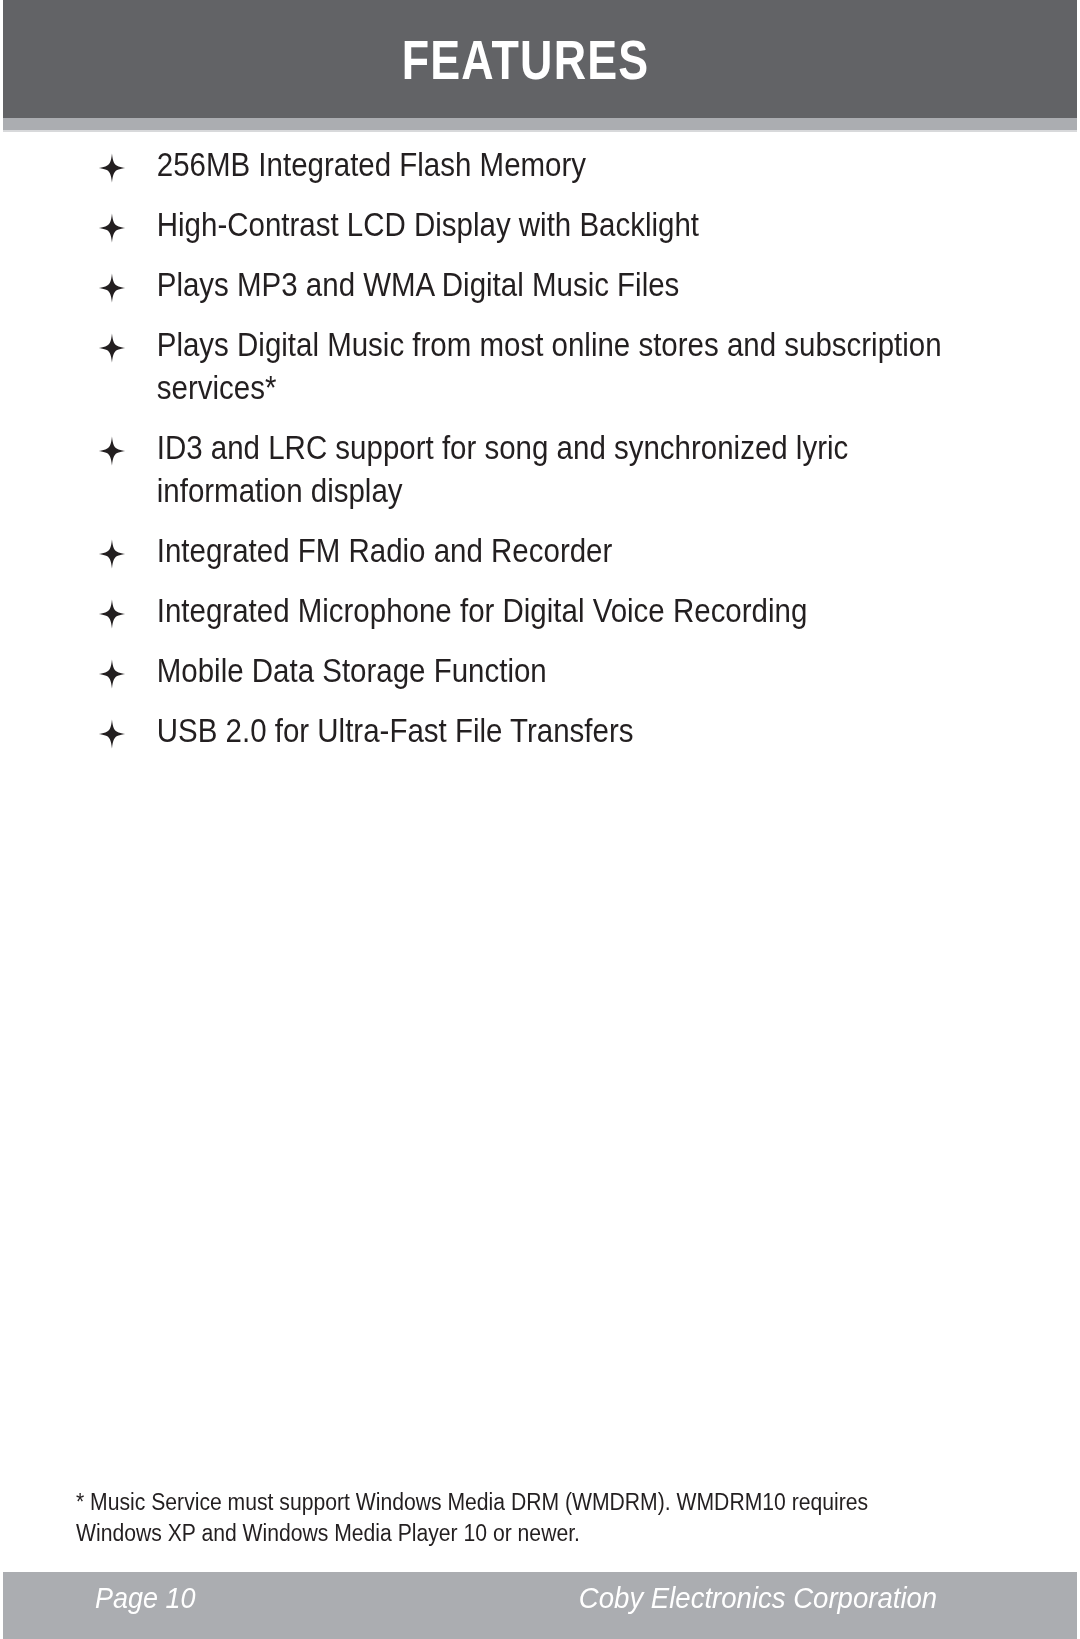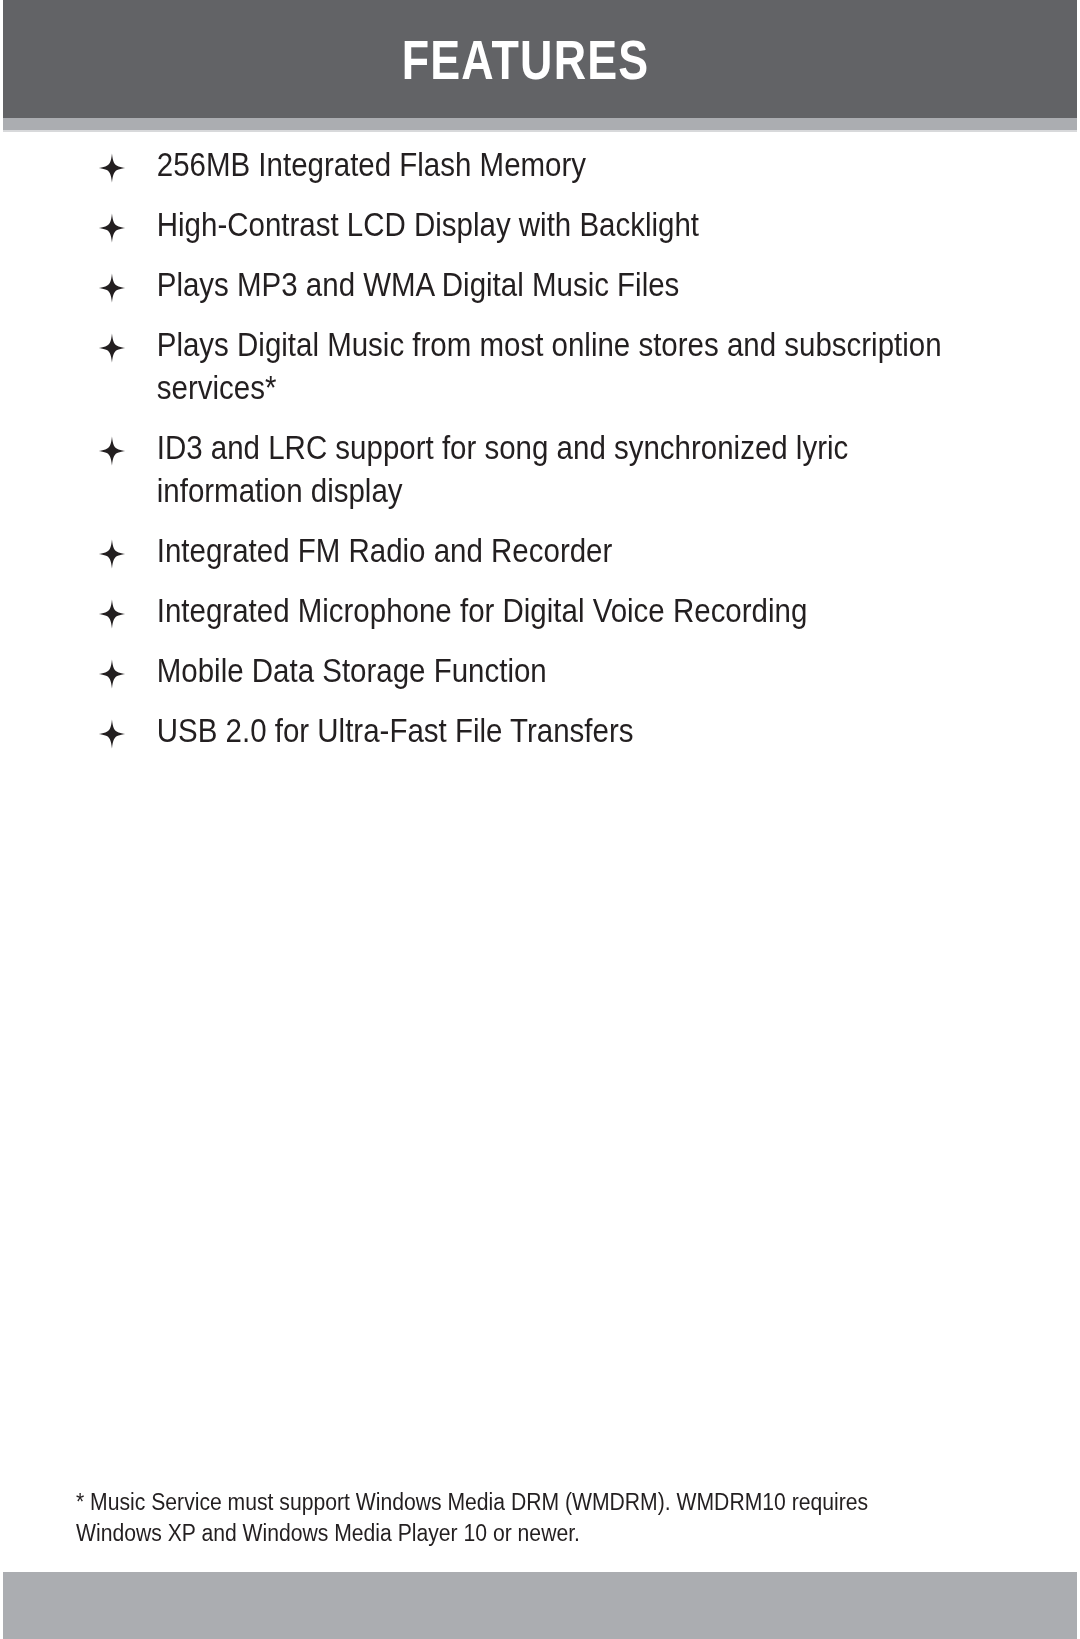--- a/index.html
+++ b/index.html
@@ -215,14 +215,18 @@
       <div class="feature-item"><span class="bullet">
           <svg width="30" height="30" viewBox="0 0 100 100" aria-hidden="true">
             <path d="M50 2 C53 30 58 41 72 45 C86 49 93 50 98 50 C93 50 86 51 72 55 C58 59 53 70 50 98 C47 70 42 59 28 55 C14 51 7 50 2 50 C7 50 14 49 28 45 C42 41 47 30 50 2 Z" fill="#231f20"></path>
           </svg>
         </span><span>USB 2.0 for Ultra-Fast File Transfers</span></div>
     </div>
 
   <div class="footnote">* Music Service must support Windows Media DRM (WMDRM). WMDRM10 requires Windows XP and Windows Media Player 10 or newer.</div>
 
   <div class="footer-band"></div>
+  <div class="footer-inner">
+    <div class="footer-page">Page 10</div>
+    <div class="footer-company">Coby Electronics Corporation</div>
+  </div>
 
 </div>
 
 </body></html>

